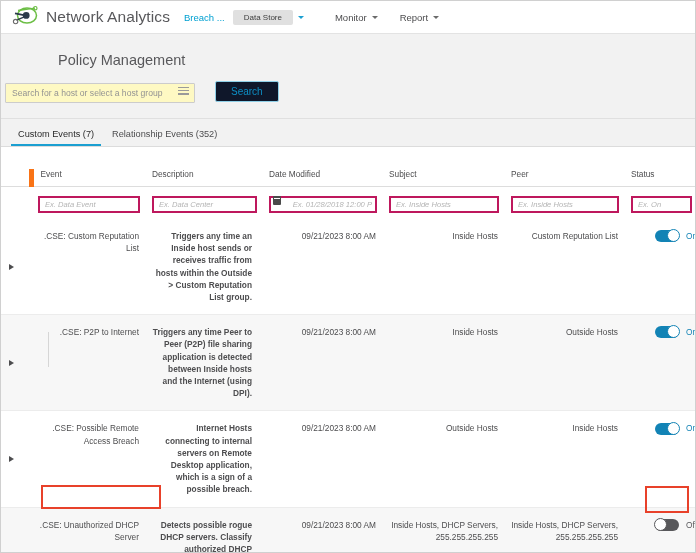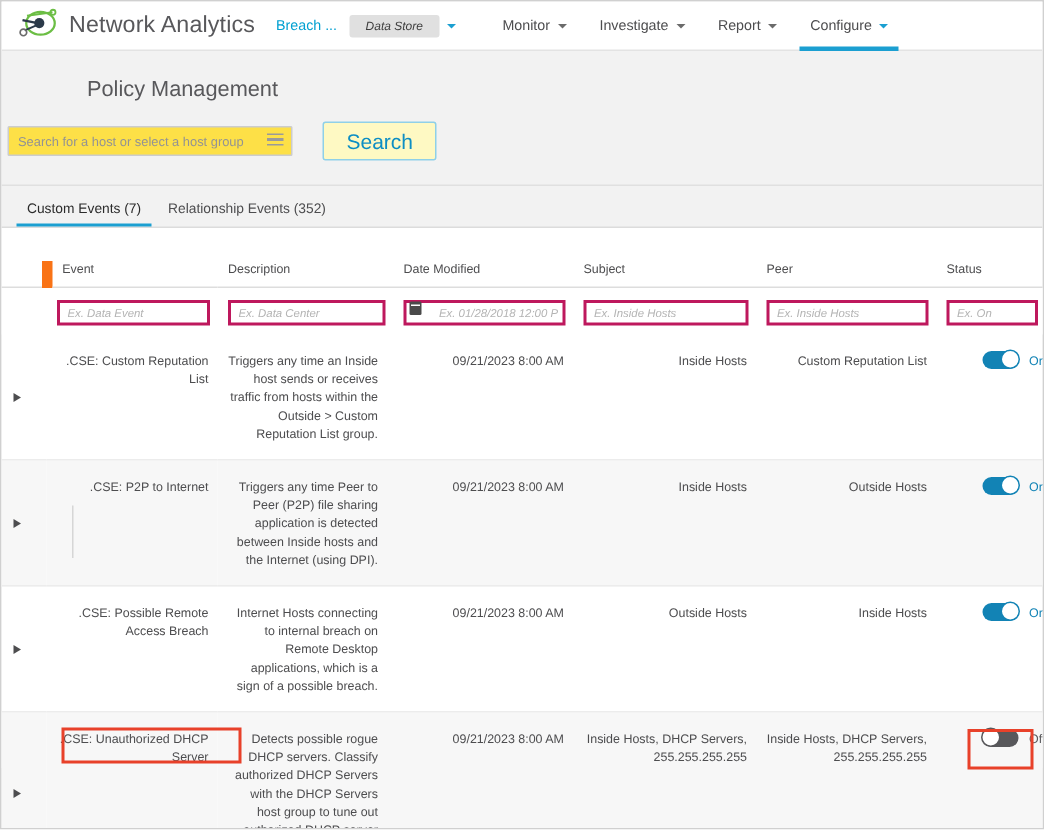--- a/index.html
+++ b/index.html
@@ -60,21 +60,20 @@
   }
   .datastore-pill {
     margin-left: 8px;
     background: #e0e0e0;
     color: #3c3c3c;
     font-size: 8px;
     border-radius: 2px;
     padding: 3px 11px;
     white-space: nowrap;
     cursor: pointer;
-    font-style: italic;
   }
   .caret-blue {
     margin-left: 5px;
     width: 0; height: 0;
     border-left: 3.2px solid transparent;
     border-right: 3.2px solid transparent;
     border-top: 3.8px solid #1b9fd1;
     display: inline-block;
   }
   .nav-items {
@@ -131,21 +130,21 @@
   .search-box {
     position: relative;
     width: 190px;
     height: 20px;
   }
   .search-input {
     width: 100%;
     height: 20px;
     box-sizing: border-box;
     border: 1px solid #cccccc;
-    background: #fde047;
+    background: #fef9c3;
     font-size: 8.6px;
     font-family: "Liberation Sans", sans-serif;
     color: #6d6d6d;
     padding: 0 22px 0 6px;
     outline: none;
     border-radius: 1px;
   }
   .search-input::placeholder { color: #939393; }
   .list-icon {
     position: absolute;
@@ -156,23 +155,23 @@
   .list-icon i {
     display: block;
     height: 1.4px;
     background: #9a9a9a;
     margin-bottom: 2px;
     width: 11px;
   }
   .search-btn {
     margin-left: 20px;
     border: 1px solid #8fd0e8;
-    background: #fef9c3;
+    background: #0f172a;
     color: #0d8ec4;
-    font-size: 14px;
+    font-size: 10px;
     font-family: "Liberation Sans", sans-serif;
     padding: 4px 15px;
     border-radius: 2px;
     cursor: pointer;
   }
 
   
   .tabs-band {
     background: #f2f2f2;
     padding-left: 8px;
@@ -238,21 +237,21 @@
   thead th {
     font-size: 8.3px;
     color: #4d4d4f;
     font-weight: normal;
     text-align: left;
     padding: 0 0 7px 0;
     vertical-align: bottom;
     border-bottom: 1px solid #dddddd;
     position: relative;
   }
-  thead th.sep { border-left: 7px solid #f97316; }
+  thead th.sep { border-left: 5px solid #f97316; }
   thead th .hl { padding-left: 7px; display: block; }
   thead th.c-arrow-h { border-bottom: 1px solid #dddddd; }
 
   tr.filter-row td {
     padding: 6px 5px 6px 0;
     vertical-align: middle;
     background: #ffffff;
   }
   tr.filter-row td.pad { padding-left: 7px; }
   .filter-input {
@@ -299,21 +298,21 @@
     padding-left: 8px;
     vertical-align: middle;
   }
   .expand-arrow {
     width: 0; height: 0;
     border-top: 3.6px solid transparent;
     border-bottom: 3.6px solid transparent;
     border-left: 5px solid #4d4d4f;
     cursor: pointer;
   }
-  .desc-cell { padding-right: 10px !important; }
+  .desc-cell { padding-right: 10px !important; font-weight: bold; }
 
   
   .status-cell { white-space: nowrap; }
   .toggle-wrap {
     display: inline-flex;
     align-items: center;
     position: relative;
     padding-left: 24px;
   }
   .toggle {
@@ -384,29 +383,21 @@
     <div class="breach-link">Breach ...</div>
     <div class="datastore-pill">Data Store</div>
     <span class="caret-blue"></span>
 
     <div class="nav-items">
       <div class="nav-item">
         <span>Monitor</span>
         <span class="caret-gray"></span>
       </div>
       <div class="nav-item">
-        <span>Investigate</span>
-        <span class="caret-gray"></span>
-      </div>
-      <div class="nav-item">
         <span>Report</span>
-        <span class="caret-gray"></span>
-      </div>
-      <div class="nav-item active">
-        <span>Configure</span>
         <span class="caret-gray"></span>
       </div>
     </div>
   </div>
 
   <div class="page-band">
     <div class="page-title">Policy Management</div>
     <div class="search-row">
       <div class="search-box">
         <input class="search-input" type="text" placeholder="Search for a host or select a host group" style="">
@@ -529,21 +520,21 @@
               <span class="toggle-label on">On</span>
             </span>
           </td>
         </tr>
 
         <tr>
           <td class="arrow-cell">
               <div class="expand-arrow"></div>
             </td>
           <td class="pad">.CSE: Possible Remote Access Breach</td>
-          <td class="pad desc-cell">Internet Hosts connecting to internal breach on Remote Desktop applications, which is a sign of a possible breach.</td>
+          <td class="pad desc-cell">Internet Hosts connecting to internal servers on Remote Desktop application, which is a sign of a possible breach.</td>
           <td class="pad">09/21/2023 8:00 AM</td>
           <td class="pad">Outside Hosts</td>
           <td class="pad">Inside Hosts</td>
           <td class="pad status-cell">
             <span class="toggle-wrap">
               <span class="toggle on">
                   <span class="knob"></span>
                 </span>
               <span class="toggle-label on">On</span>
             </span>

